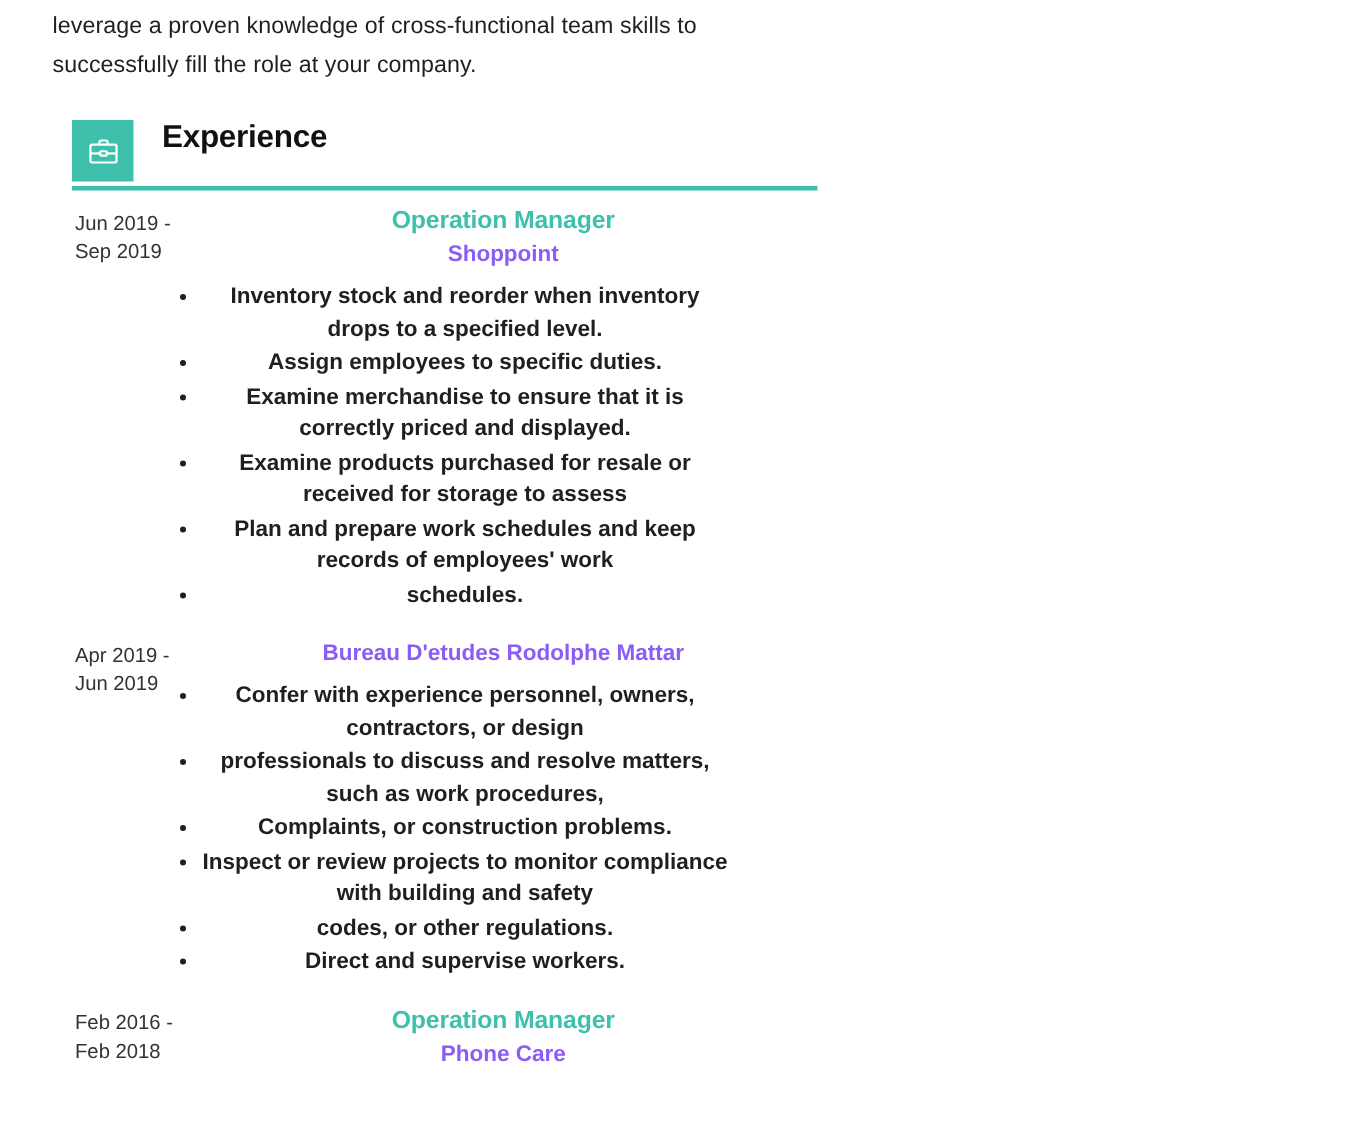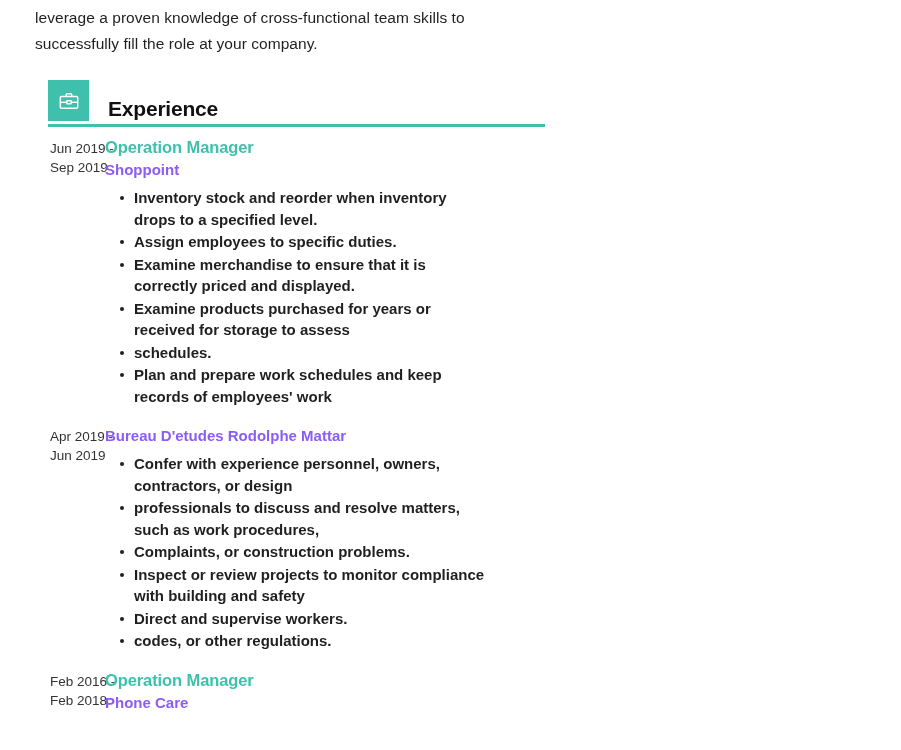--- a/index.html
+++ b/index.html
@@ -50,21 +50,21 @@
     width: 500px;
     font-size: 15.5px;
     line-height: 26px;
     color: #1f1f1f;
     letter-spacing: 0.05px;
   }
 
   
   .sec-head {
     display: flex;
-    align-items: flex-end;
+    align-items: flex-start;
   }
   .sec-icon {
     width: 41px;
     height: 41px;
     background: #3EC0AC;
     flex: 0 0 41px;
     display: flex;
     align-items: center;
     justify-content: center;
     box-sizing: border-box;
@@ -115,20 +115,21 @@
     box-sizing: border-box;
     font-size: 13.5px;
     line-height: 19px;
     color: #333333;
     padding-top: 3px;
   }
   .entry-date div { white-space: nowrap; }
   .entry-body {
     flex: 1 1 auto;
     padding-left: 0px;
+    text-align: center;
   }
   .entry-title {
     font-size: 16.5px;
     font-weight: bold;
     color: #3EC0AC;
     line-height: 22px;
     letter-spacing: -0.1px;
   }
   .entry-company {
     font-size: 15px;
@@ -192,41 +193,41 @@
           <div>Jun 2019 -</div>
           <div>Sep 2019</div>
         </div>
         <div class="entry-body">
           <div class="entry-title">Operation Manager</div>
           <div class="entry-company">Shoppoint</div>
           <ul class="duties">
             <li>Inventory stock and reorder when inventory drops to a specified level.</li>
             <li>Assign employees to specific duties.</li>
             <li>Examine merchandise to ensure that it is correctly priced and displayed.</li>
-            <li>Examine products purchased for years or received for storage to assess</li>
+            <li>Examine products purchased for resale or received for storage to assess</li>
+            <li>Plan and prepare work schedules and keep records of employees' work</li>
             <li>schedules.</li>
-            <li>Plan and prepare work schedules and keep records of employees' work</li>
           </ul>
         </div>
       </div>
 
       <div class="entry">
         <div class="entry-date">
           <div>Apr 2019 -</div>
           <div>Jun 2019</div>
         </div>
         <div class="entry-body">
           <div class="entry-company">Bureau D'etudes Rodolphe Mattar</div>
           <ul class="duties">
             <li>Confer with experience personnel, owners, contractors, or design</li>
             <li>professionals to discuss and resolve matters, such as work procedures,</li>
             <li>Complaints, or construction problems.</li>
             <li>Inspect or review projects to monitor compliance with building and safety</li>
+            <li>codes, or other regulations.</li>
             <li>Direct and supervise workers.</li>
-            <li>codes, or other regulations.</li>
           </ul>
         </div>
       </div>
 
       <div class="entry">
         <div class="entry-date">
           <div>Feb 2016 -</div>
           <div>Feb 2018</div>
         </div>
         <div class="entry-body">

